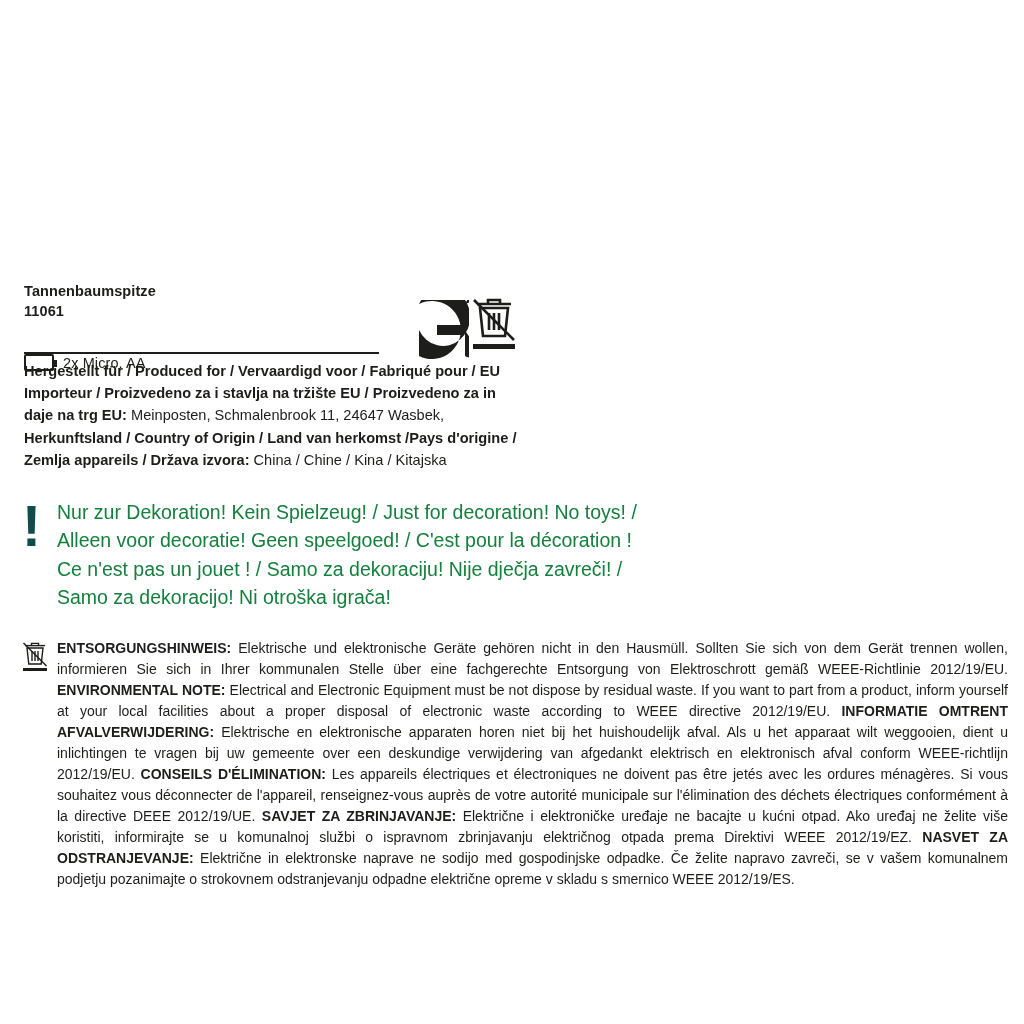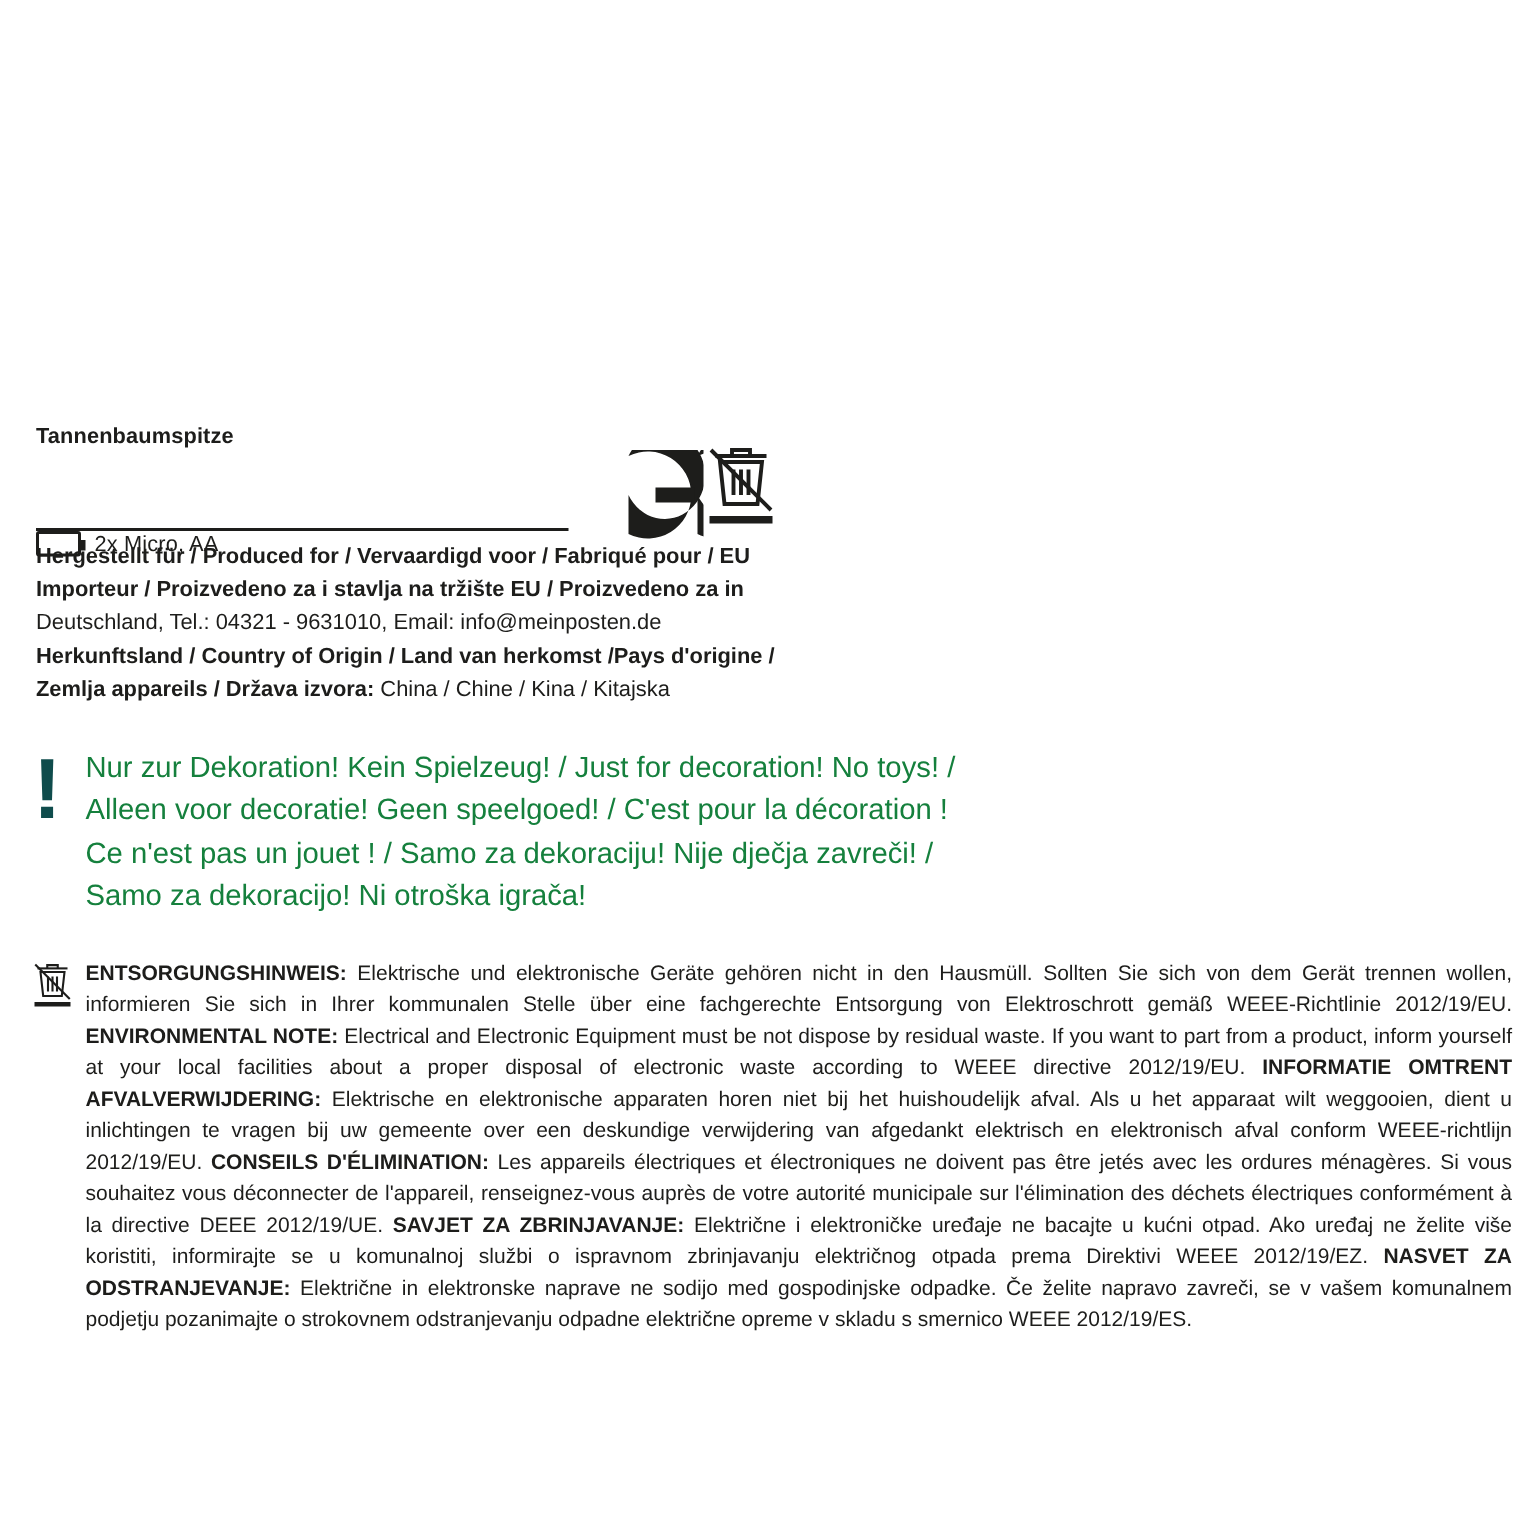--- a/index.html
+++ b/index.html
@@ -166,20 +166,21 @@
   .disposal-text b { font-weight: bold; }
   .disposal-p { margin: 0 0 0 0; }
 </style>
 </head>
 <body>
 
 <div class="label-sheet">
 
   <div class="product-block">
     <div class="product-name">Tannenbaumspitze</div>
+    <div class="product-code">11061</div>
   </div>
 
   <div class="battery-row">
     <span class="battery-icon"></span>
     <span class="battery-text">2x Micro, AA</span>
   </div>
 
   <div class="hrule"></div>
 
   <div class="ce-mark">
@@ -199,21 +200,21 @@
         <path d="M21 19 v17 M26 19 v17 M31 19 v17"></path>
         <path d="M6 6 L46 46"></path>
       </g>
       <rect x="5" y="50" width="42" height="5" fill="#1d1d1b"></rect>
     </svg>
   </div>
 
   <div class="producer-block">
     <div class="ln"><b>Hergestellt für / Produced for / Vervaardigd voor / Fabriqué pour / EU</b></div>
     <div class="ln"><b>Importeur / Proizvedeno za i stavlja na tržište EU / Proizvedeno za in</b></div>
-    <div class="ln"><span>Deutschland, Tel.: 04321 - 9631010, Email: info@meinposten.de</span></div>
+    <div class="ln"><b>daje na trg EU:</b><span> Meinposten, Schmalenbrook 11, 24647 Wasbek,</span></div>
     <div class="ln"><b>Herkunftsland / Country of Origin / Land van herkomst /Pays d'origine /</b></div>
     <div class="ln"><b>Zemlja appareils / Država izvora:</b><span> China / Chine / Kina / Kitajska</span></div>
   </div>
 
   <div class="warn-block">
     <div class="warn-bang">!</div>
     <div class="warn-lines">
       <div>Nur zur Dekoration! Kein Spielzeug! / Just for decoration! No toys! /</div>
       <div>Alleen voor decoratie! Geen speelgoed! / C'est pour la décoration !</div>
       <div>Ce n'est pas un jouet ! / Samo za dekoraciju! Nije dječja zavreči! /</div>

